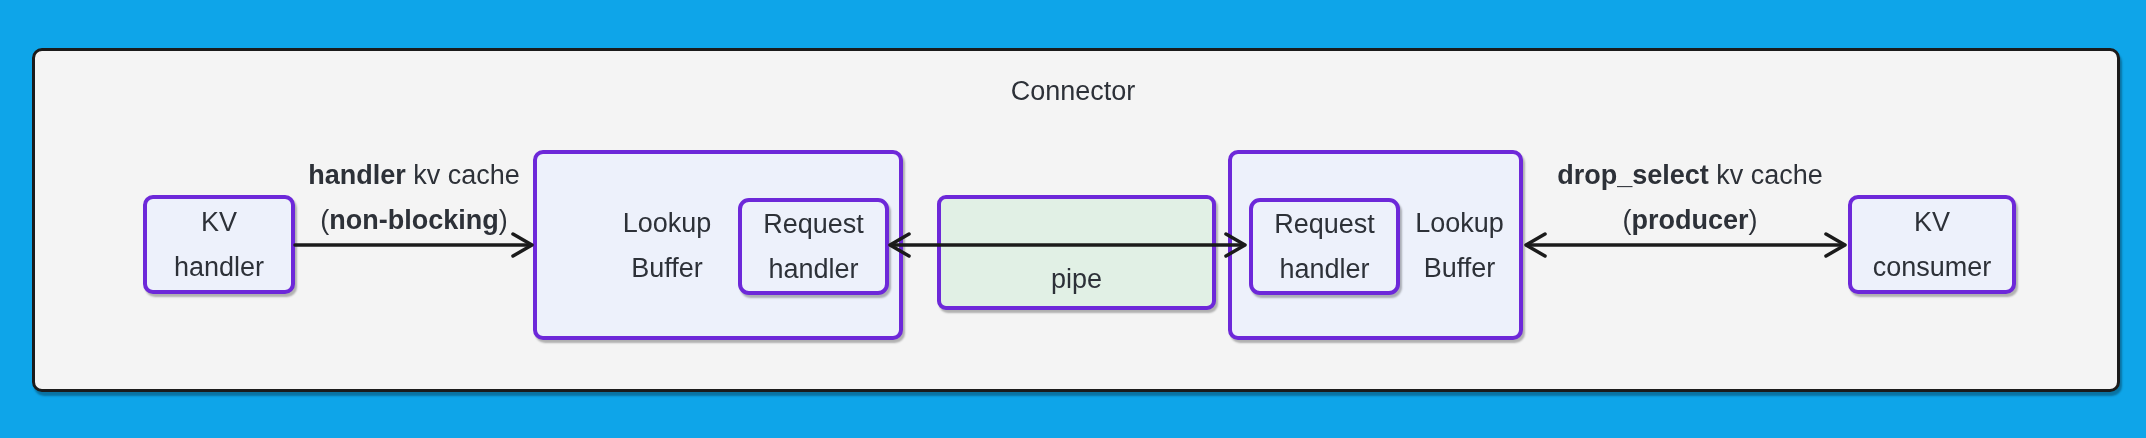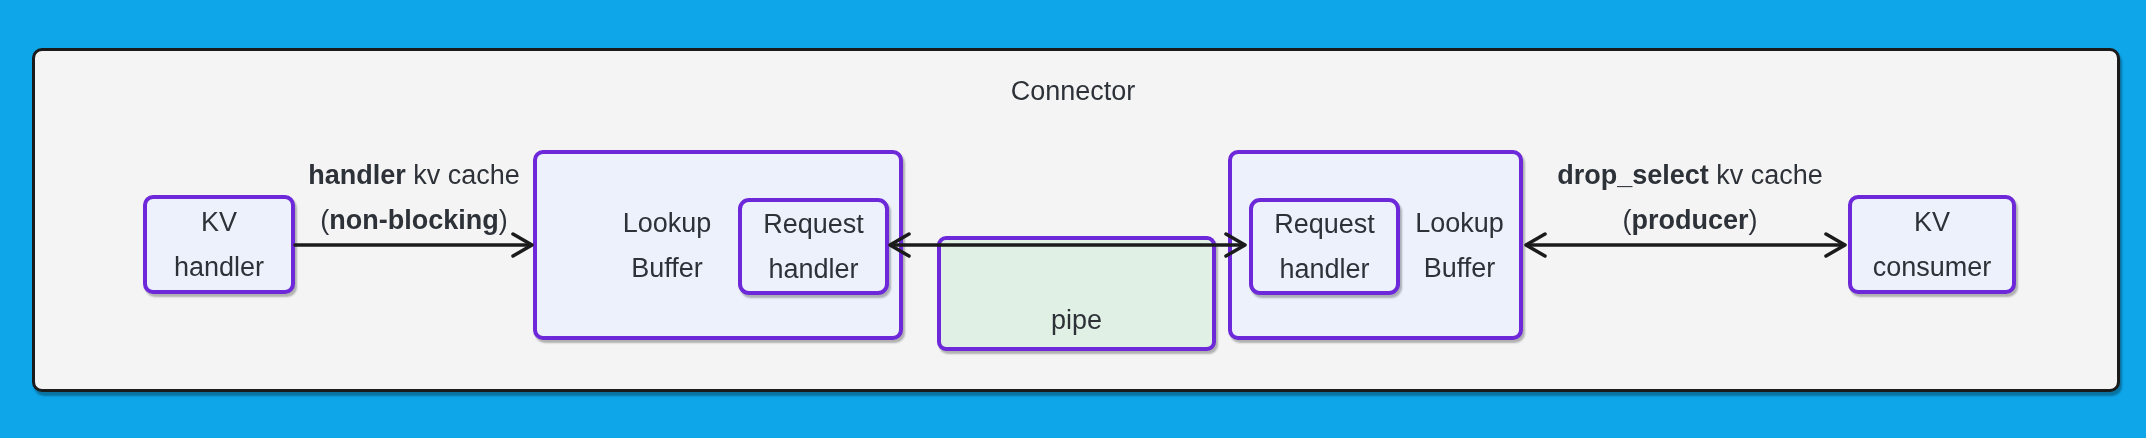--- a/index.html
+++ b/index.html
@@ -49,21 +49,20 @@
   }
   .edge-label b, .stack b { font-weight: 700; }
   .pipe {
     background: #e1f0e5;
     border-radius: 9px;
     display: flex;
     align-items: flex-end;
     justify-content: center;
     padding-bottom: 12px;
     line-height: 30px;
-    margin-top: 41px;
   }
   .request { border-radius: 11px; }
   .arrows {
     position: absolute;
     left: 0; top: 0;
     width: 2146px; height: 438px;
     z-index: 4;
     pointer-events: none;
   }
   .arrows path {

